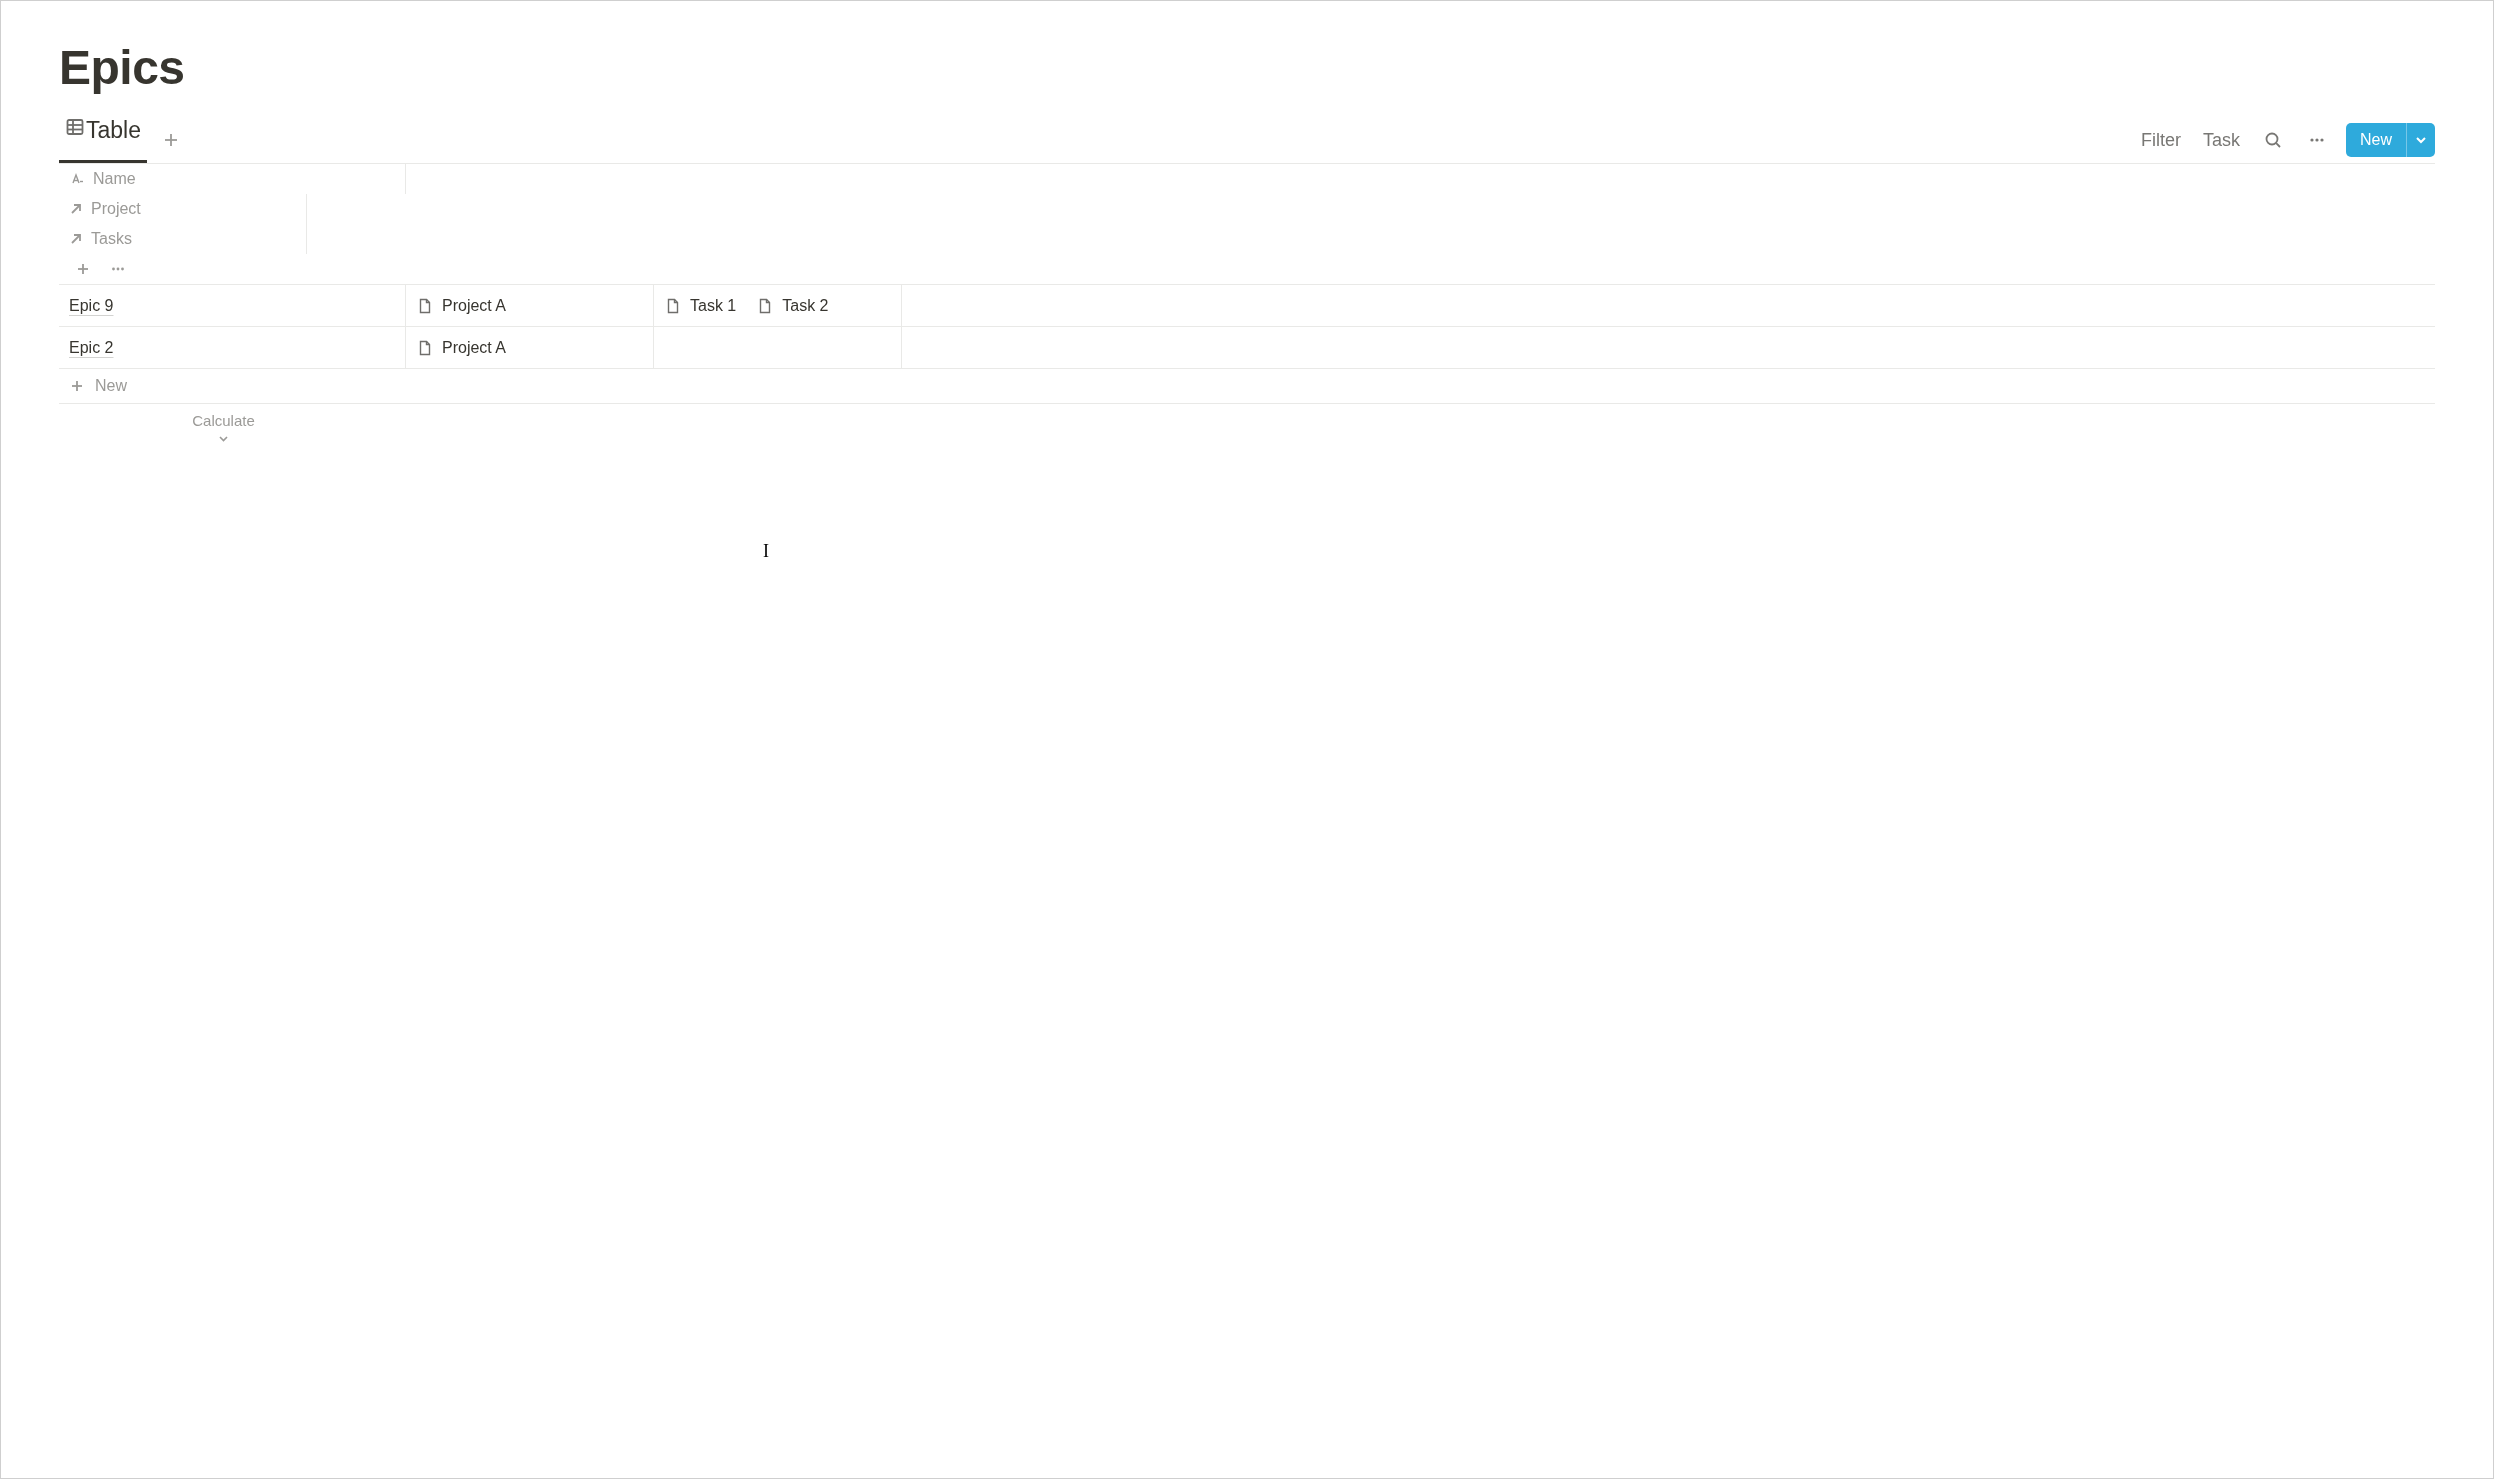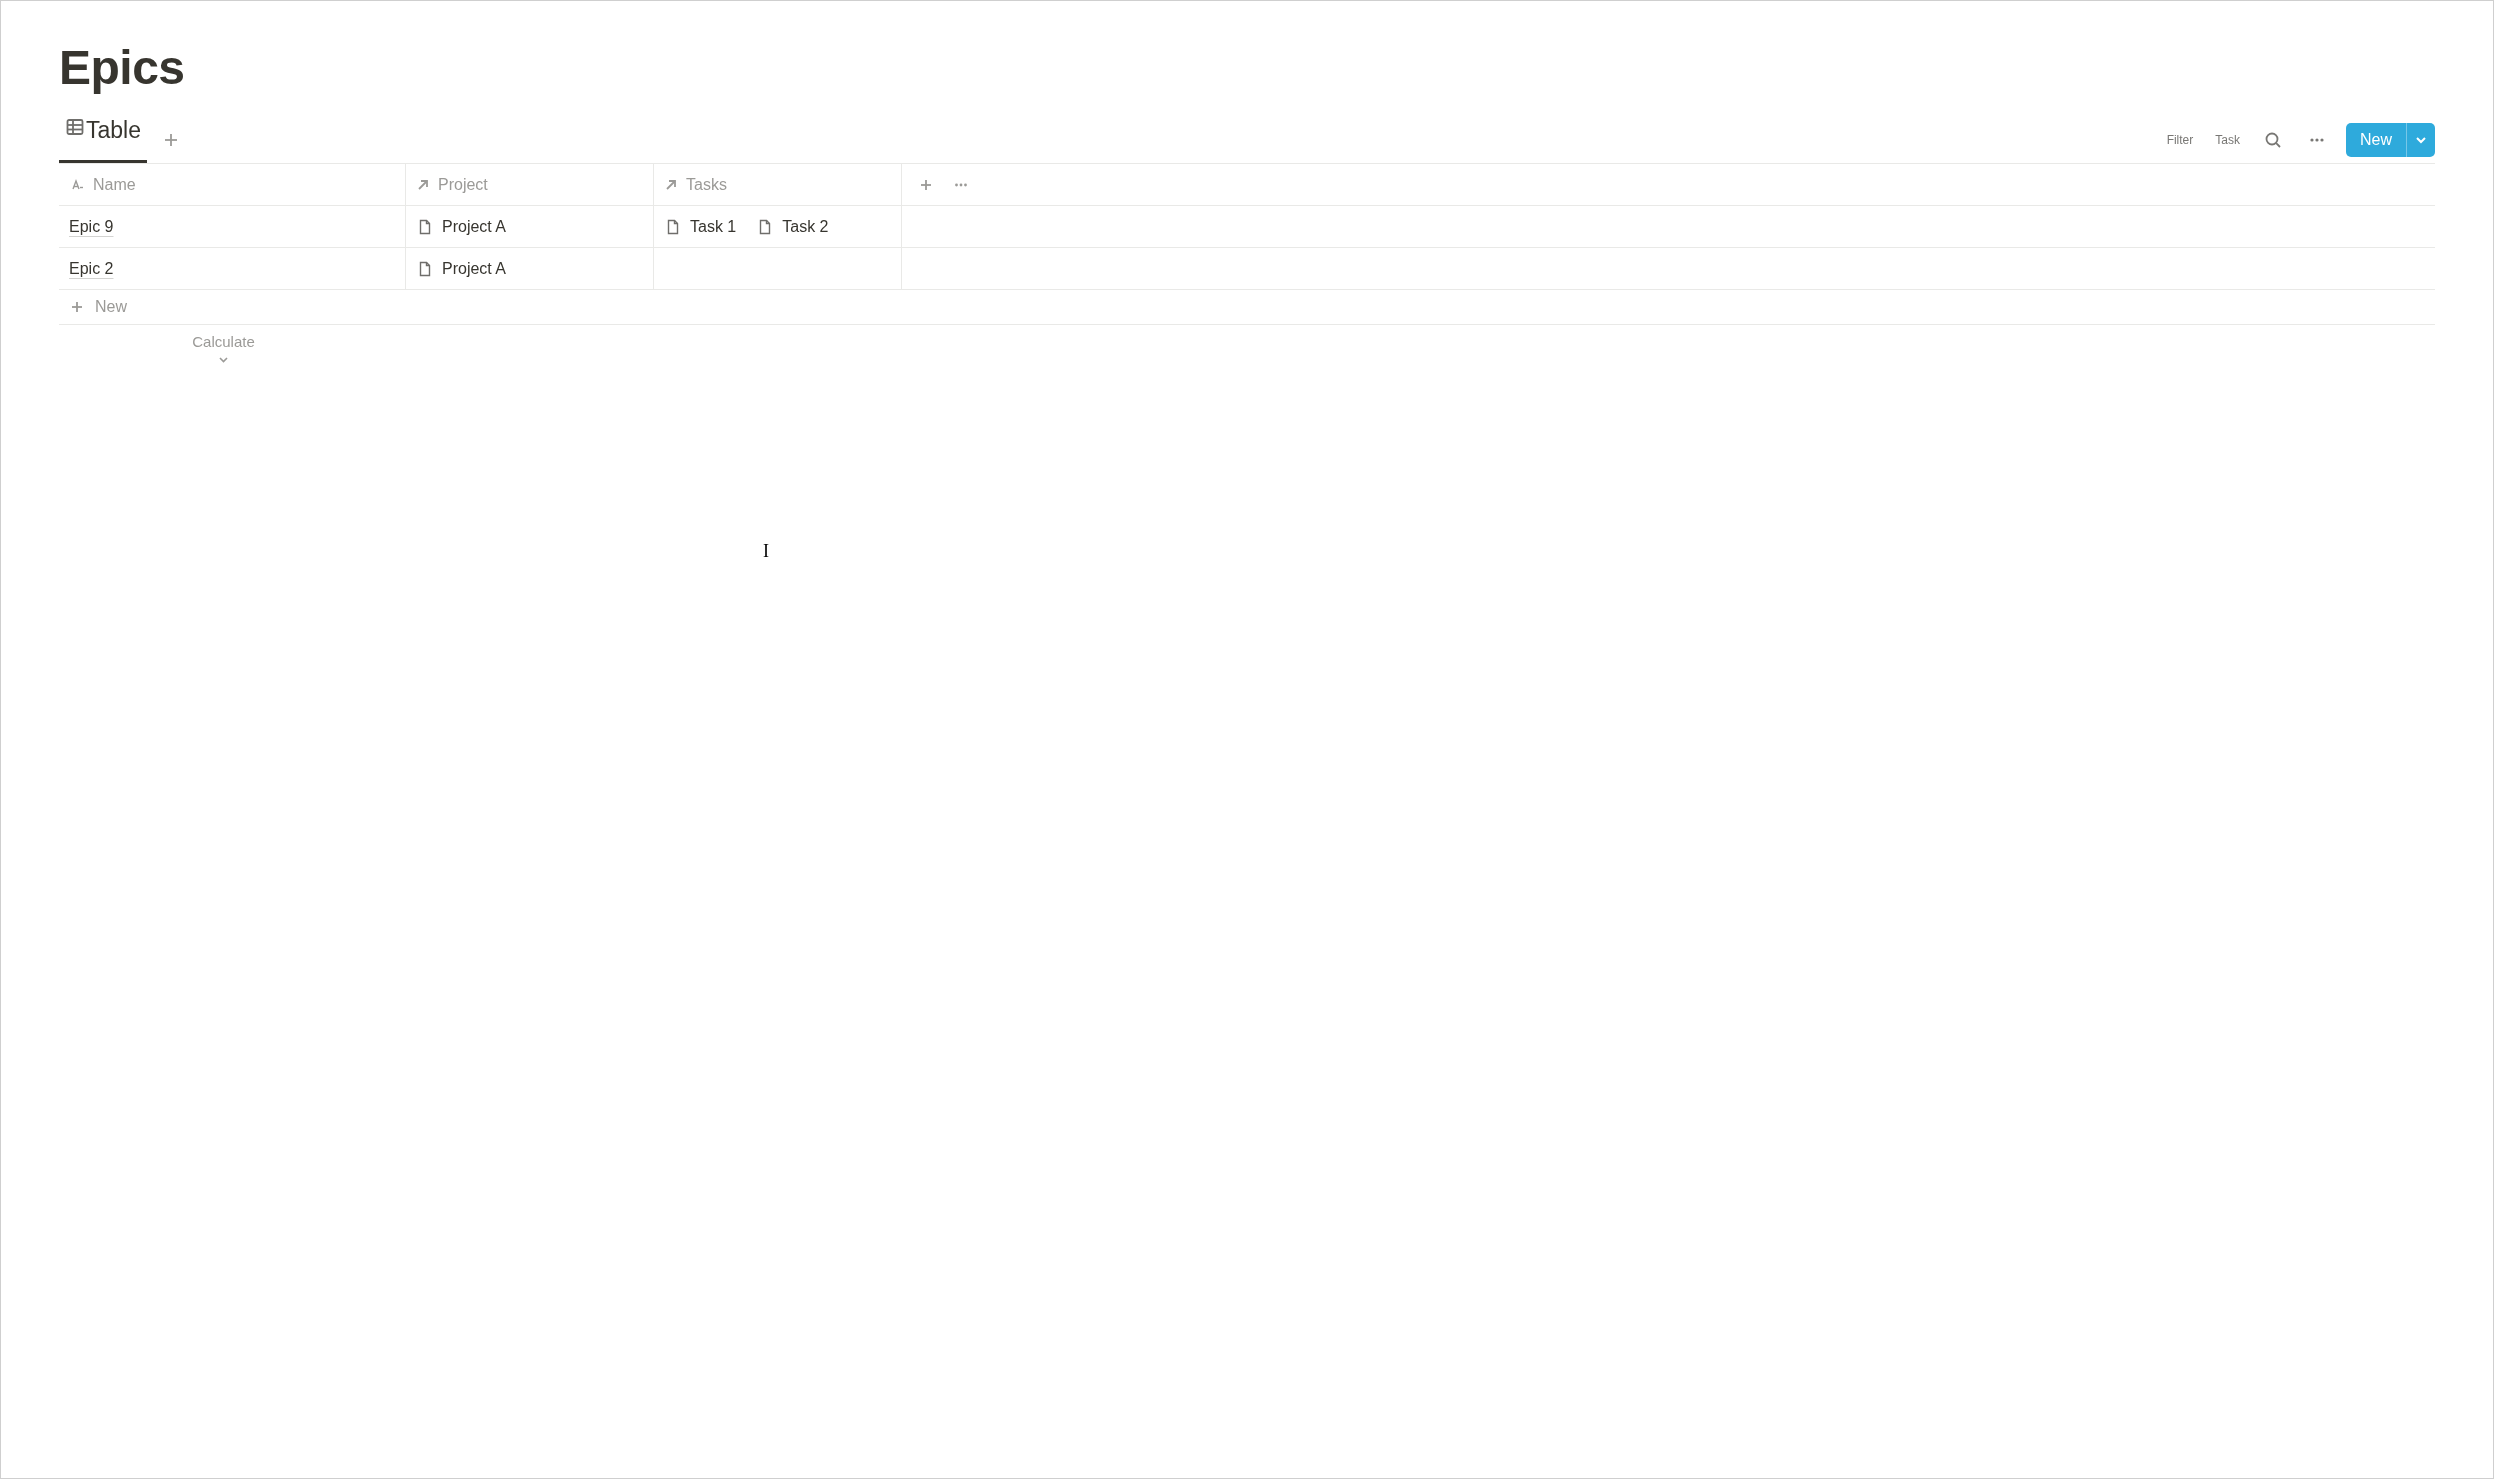--- a/index.html
+++ b/index.html
@@ -51,21 +51,21 @@
     border-radius: 4px;
     cursor: pointer;
   }
   .right-controls {
     display: flex;
     align-items: center;
     gap: 14px;
   }
   .ctrl-text {
     color: #787774;
-    font-size: 12px;
+    font-size: 18px;
     cursor: pointer;
     padding: 2px 4px;
   }
   .ctrl-icon {
     width: 30px; height: 30px;
     display: flex; align-items: center; justify-content: center;
     color: #787774;
     border-radius: 4px;
     cursor: pointer;
   }
@@ -86,21 +86,21 @@
   .table-wrap { width: 100%; }
   .table {
     width: 100%;
     border-top: 1px solid #e9e9e7;
   }
   .row {
     display: flex;
     border-bottom: 1px solid #e9e9e7;
     min-height: 42px;
   }
-  .row.header { min-height: 42px; }
+  .row.header { min-height: 42px; flex-direction: column; }
   .cell {
     border-right: 1px solid #e9e9e7;
     display: flex;
     align-items: center;
     padding: 6px 10px;
     gap: 8px;
     font-size: 16px;
   }
   .col-name  { width: 347px; }
   .col-proj  { width: 248px; }

